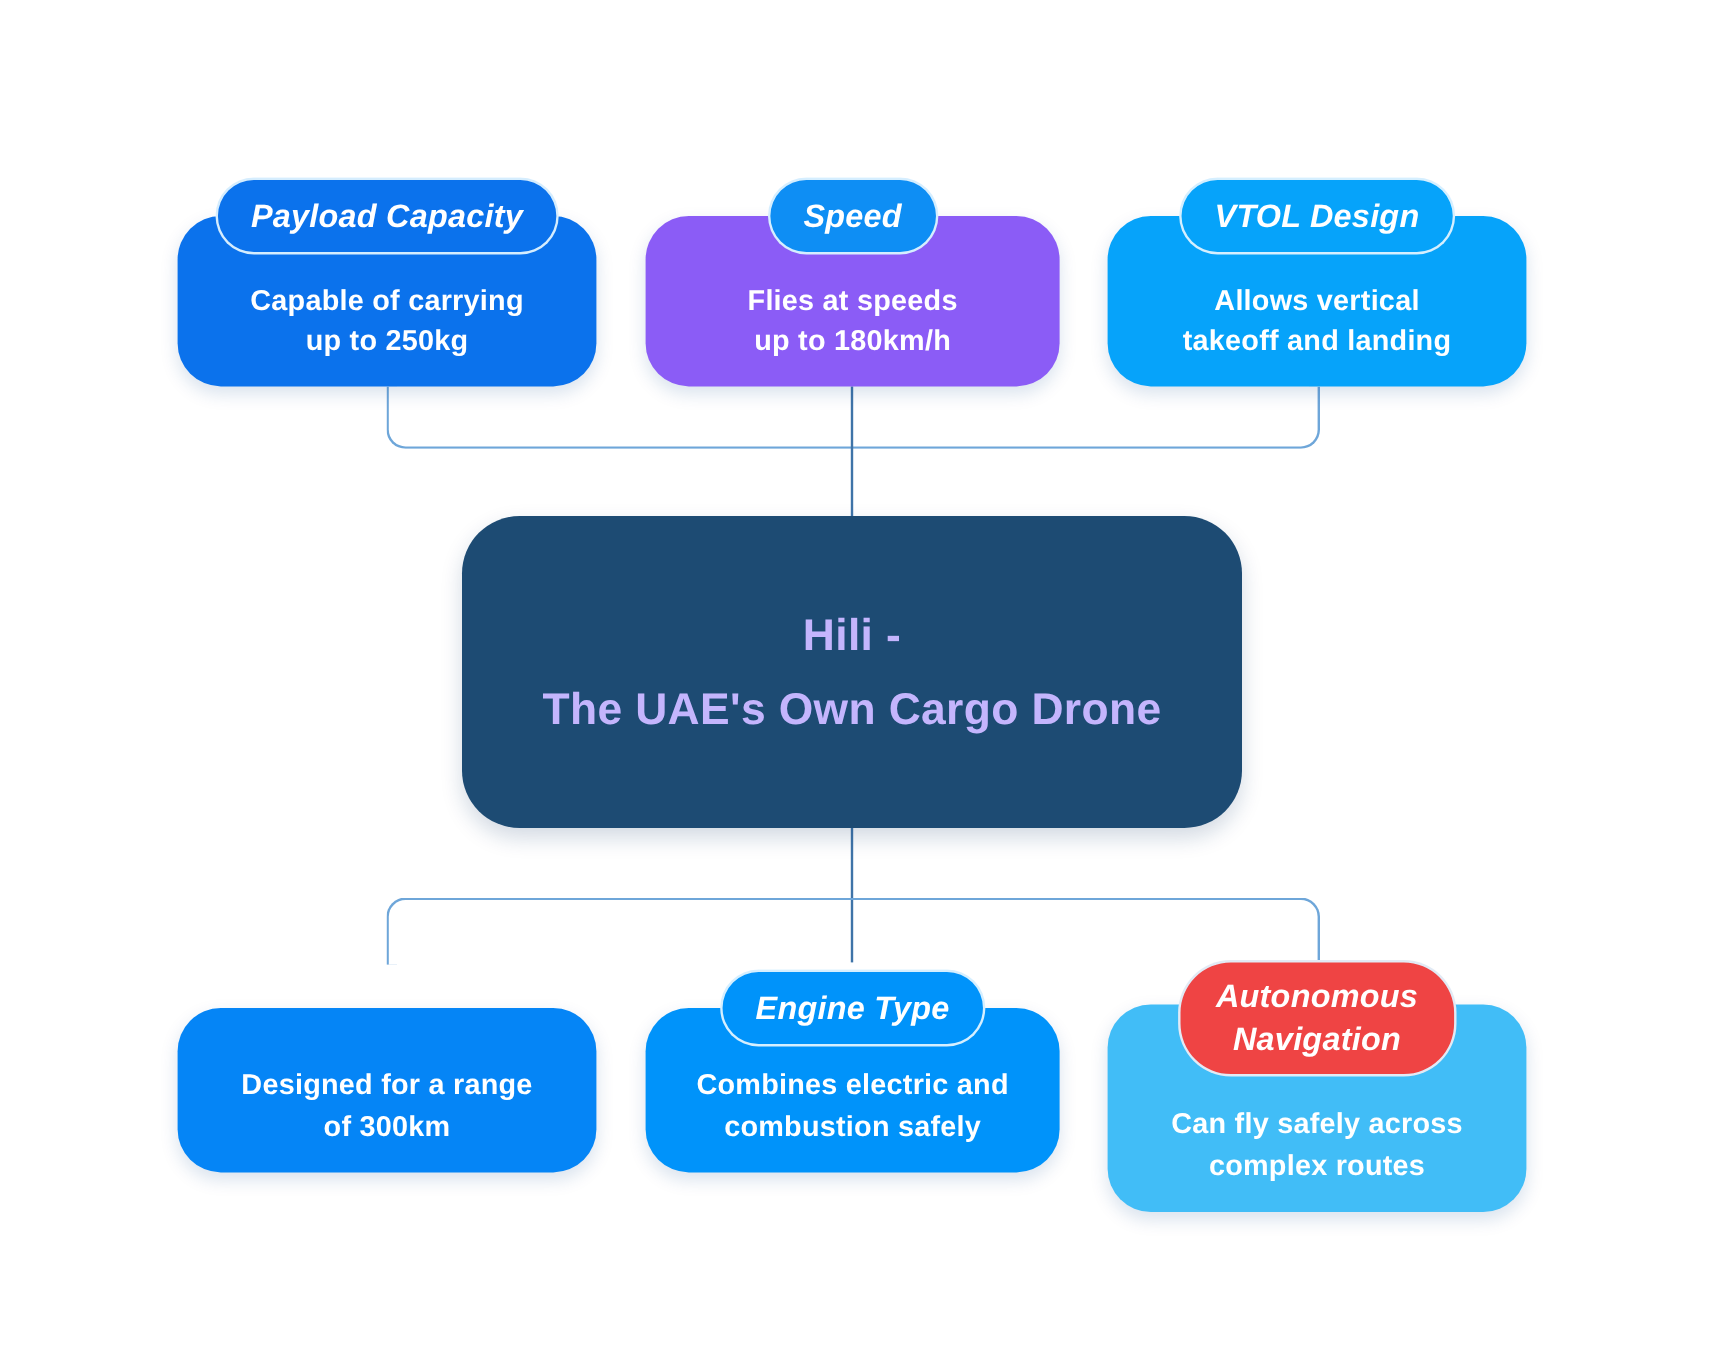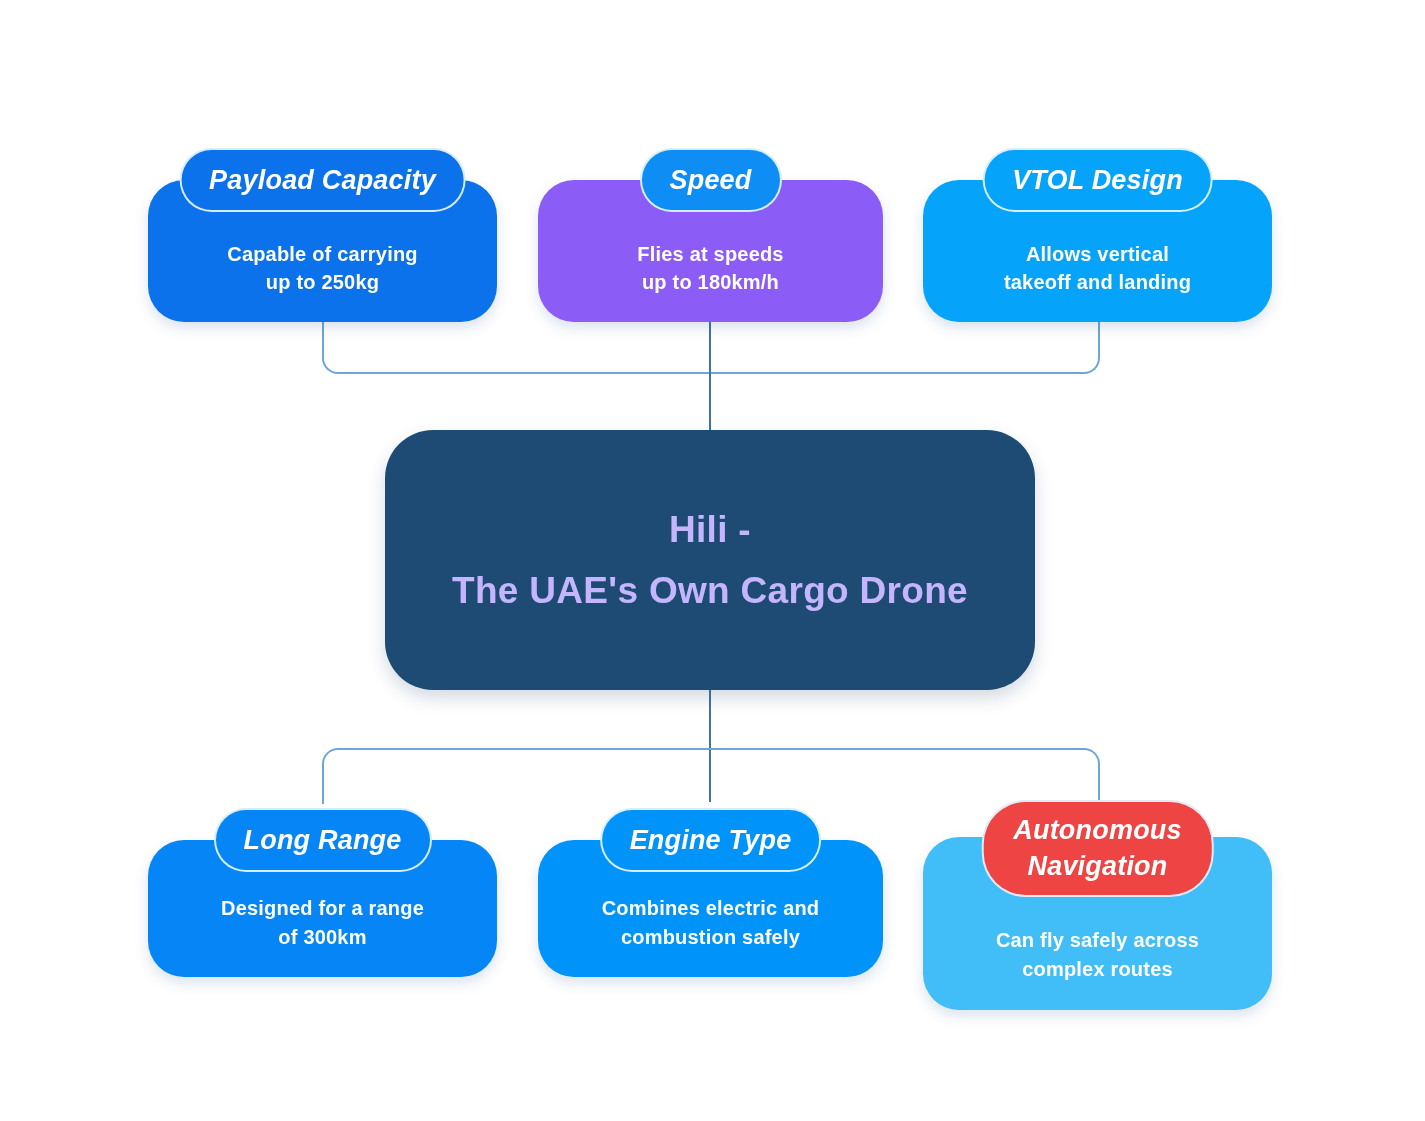--- a/index.html
+++ b/index.html
@@ -53,21 +53,21 @@
     position: absolute;
     border-radius: 36px;
     z-index: 1;
     display: flex;
     align-items: center;
     justify-content: center;
     box-shadow: 0 6px 14px rgba(10, 70, 140, 0.15);
   }
   .node-body {
     color: #ffffff;
-    font-size: 20px;
+    font-size: 24px;
     font-weight: 700;
     line-height: 1.42;
     text-align: center;
     white-space: pre-line;
     letter-spacing: 0.2px;
   }
   .pill {
     position: absolute;
     left: 50%;
     transform: translateX(-50%);
@@ -157,21 +157,20 @@
     <div class="node-body">Allows vertical
 takeoff and landing</div>
   </div>
 
   <div class="center-node" style="background: rgb(29, 75, 115);">
     <div class="center-title">Hili -
 The UAE's Own Cargo Drone</div>
   </div>
 
   <div class="node node-bl" style="background: rgb(5, 133, 246);">
-    <div class="pill" style="background: rgb(5, 133, 246);">Long Range</div>
     <div class="node-body">Designed for a range
 of 300km</div>
   </div>
 
   <div class="node node-bc" style="background: rgb(0, 147, 250);">
     <div class="pill" style="background: rgb(0, 147, 250);">Engine Type</div>
     <div class="node-body">Combines electric and
 combustion safely</div>
   </div>
 

